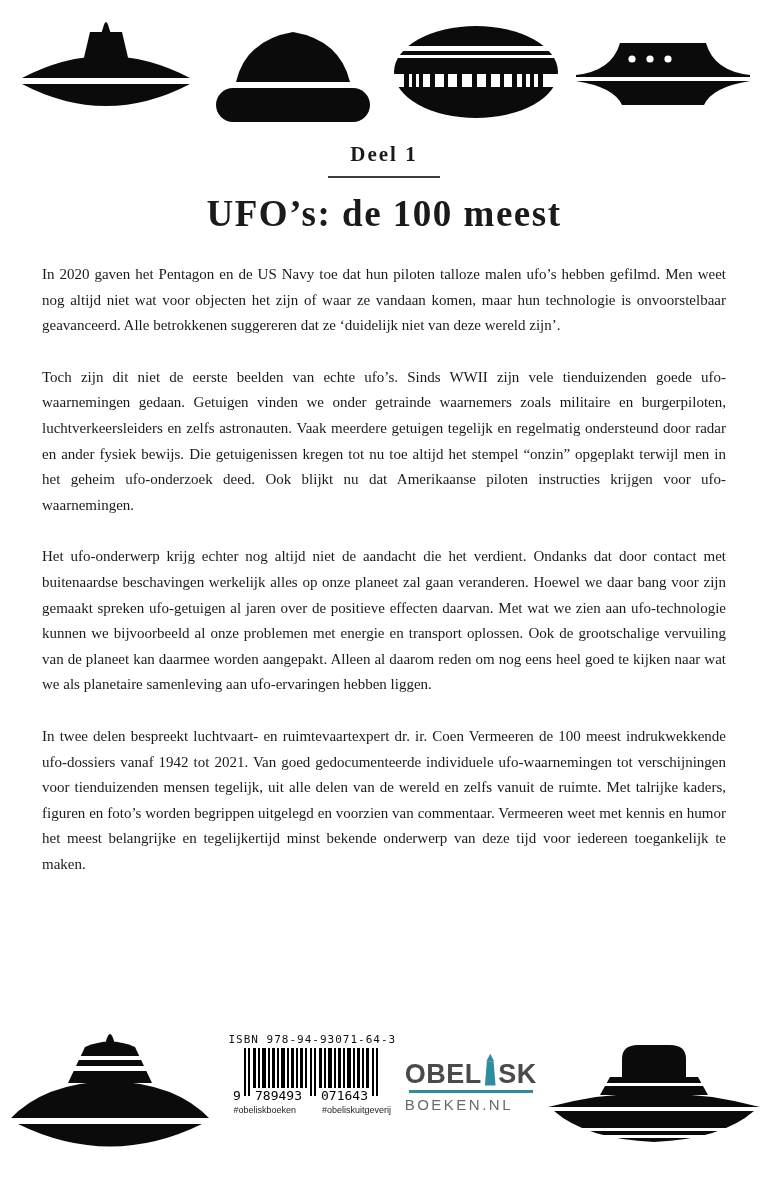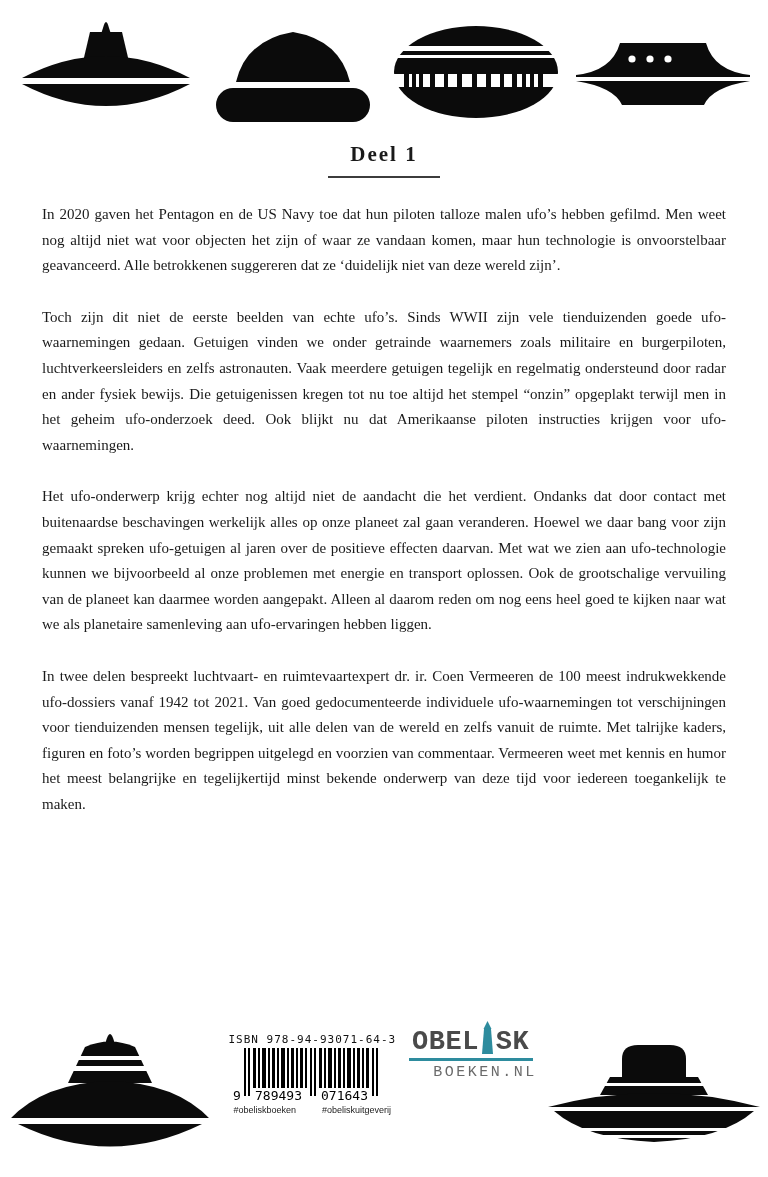--- a/index.html
+++ b/index.html
@@ -48,31 +48,31 @@
     font-family:"DejaVu Sans Mono", monospace;
   }
   .isbn-label{font-size:11px;letter-spacing:1px;white-space:nowrap;color:#111;}
   .barcode-svg{margin:2px auto 0 auto;}
   .hashtags{
     display:flex;justify-content:center;gap:26px;
     font-family:"Liberation Sans", sans-serif;
     font-size:9px;color:#222;margin-top:1px;white-space:nowrap;
   }
   .logo-block{
-    width:132px;
-    font-family:Liberation Mono, monospace;
+    width:132px;margin-top:32px;
+    font-family:Liberation Sans, sans-serif;
   }
   .logo-top{display:flex;align-items:flex-end;justify-content:center;}
   .logo-word{
     font-weight:bold;font-size:27px;line-height:1;color:#4a4a4a;
     letter-spacing:0.5px;
   }
   .logo-rule{height:3px;background:#2e8c9e;margin:2px 4px 3px 4px;}
   .logo-domain{
-    text-align:right;font-size:15px;letter-spacing:2.5px;
+    text-align:left;font-size:15px;letter-spacing:2.5px;
     color:#6a6a6a;font-weight:normal;
   }
 </style>
 </head>
 <body>
 
 <div class="page">
 
   <div class="ufo-row">
 
@@ -125,20 +125,21 @@
         <circle cx="58" cy="30" r="3.6"></circle>
           <circle cx="76" cy="30" r="3.6"></circle>
           <circle cx="94" cy="30" r="3.6"></circle>
       </g>
     </svg>
   </div>
 
   <div class="part-label">Deel 1</div>
   <div class="part-rule"></div>
   <div class="title">
+    <div>UFO’s: de 100 meest</div>
   </div>
 
   <div class="body-text">
     <p>In 2020 gaven het Pentagon en de US Navy toe dat hun piloten talloze malen ufo’s hebben gefilmd. Men weet nog altijd niet wat voor objecten het zijn of waar ze vandaan komen, maar hun technologie is onvoorstelbaar geavanceerd. Alle betrokkenen suggereren dat ze ‘duidelijk niet van deze wereld zijn’.</p>
     <p>Toch zijn dit niet de eerste beelden van echte ufo’s. Sinds WWII zijn vele tienduizenden goede ufo-waarnemingen gedaan. Getuigen vinden we onder getrainde waarnemers zoals militaire en burgerpiloten, luchtverkeersleiders en zelfs astronauten. Vaak meerdere getuigen tegelijk en regelmatig ondersteund door radar en ander fysiek bewijs. Die getuigenissen kregen tot nu toe altijd het stempel “onzin” opgeplakt terwijl men in het geheim ufo-onderzoek deed. Ook blijkt nu dat Amerikaanse piloten instructies krijgen voor ufo-waarnemingen.</p>
     <p>Het ufo-onderwerp krijg echter nog altijd niet de aandacht die het verdient. Ondanks dat door contact met buitenaardse beschavingen werkelijk alles op onze planeet zal gaan veranderen. Hoewel we daar bang voor zijn gemaakt spreken ufo-getuigen al jaren over de positieve effecten daarvan. Met wat we zien aan ufo-technologie kunnen we bijvoorbeeld al onze problemen met energie en transport oplossen. Ook de grootschalige vervuiling van de planeet kan daarmee worden aangepakt. Alleen al daarom reden om nog eens heel goed te kijken naar wat we als planetaire samenleving aan ufo-ervaringen hebben liggen.</p>
     <p>In twee delen bespreekt luchtvaart- en ruimtevaartexpert dr. ir. Coen Vermeeren de 100 meest indrukwekkende ufo-dossiers vanaf 1942 tot 2021. Van goed gedocumenteerde individuele ufo-waarnemingen tot verschijningen voor tienduizenden mensen tegelijk, uit alle delen van de wereld en zelfs vanuit de ruimte. Met talrijke kaders, figuren en foto’s worden begrippen uitgelegd en voorzien van commentaar. Vermeeren weet met kennis en humor het meest belangrijke en tegelijkertijd minst bekende onderwerp van deze tijd voor iedereen toegankelijk te maken.</p>
   </div>
 
   <div class="footer">

